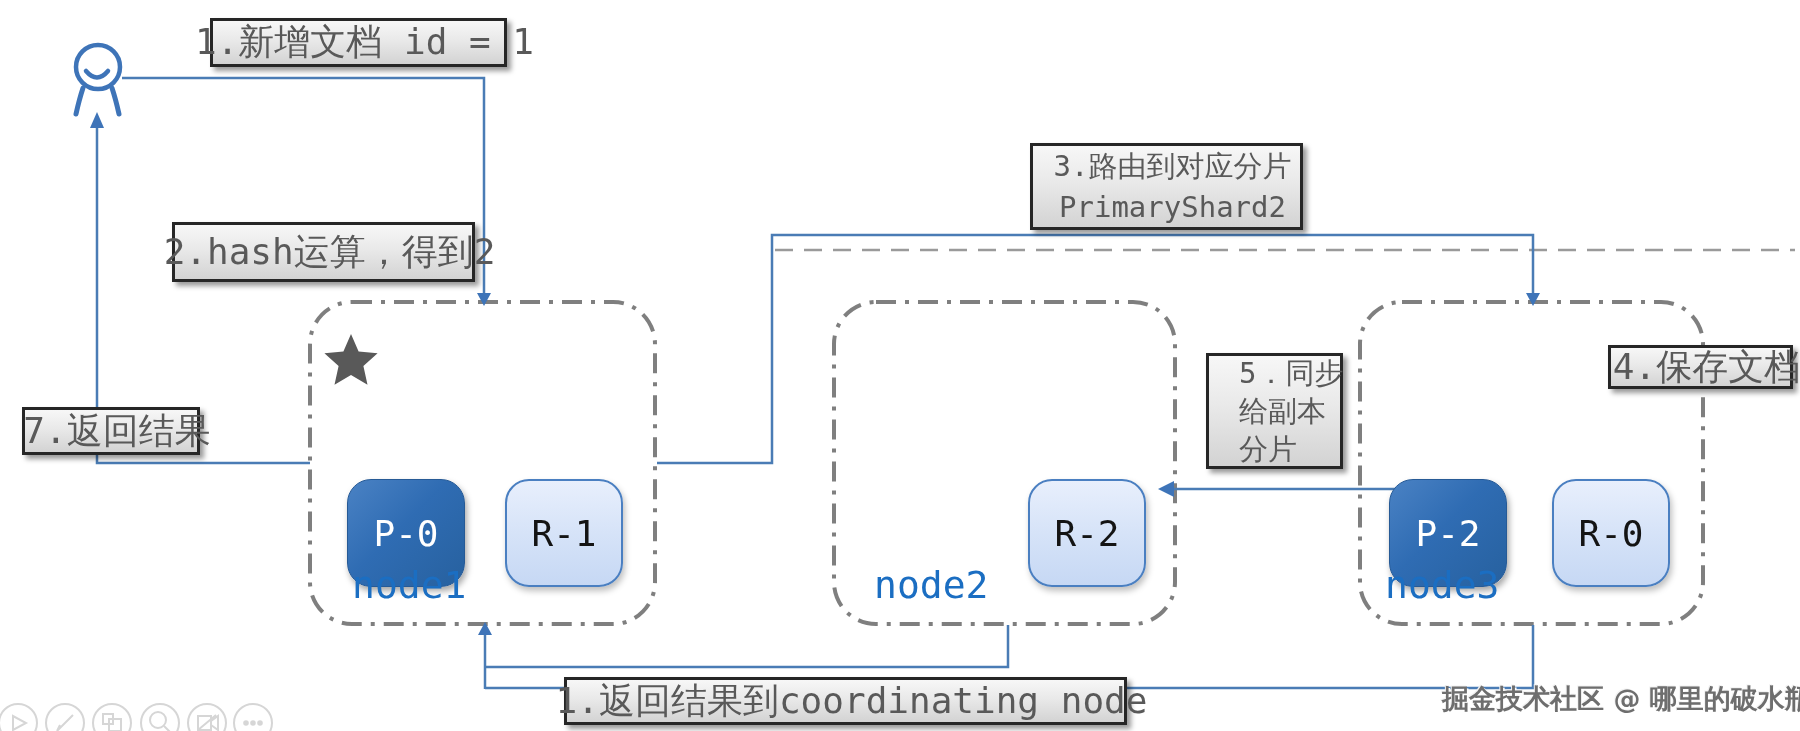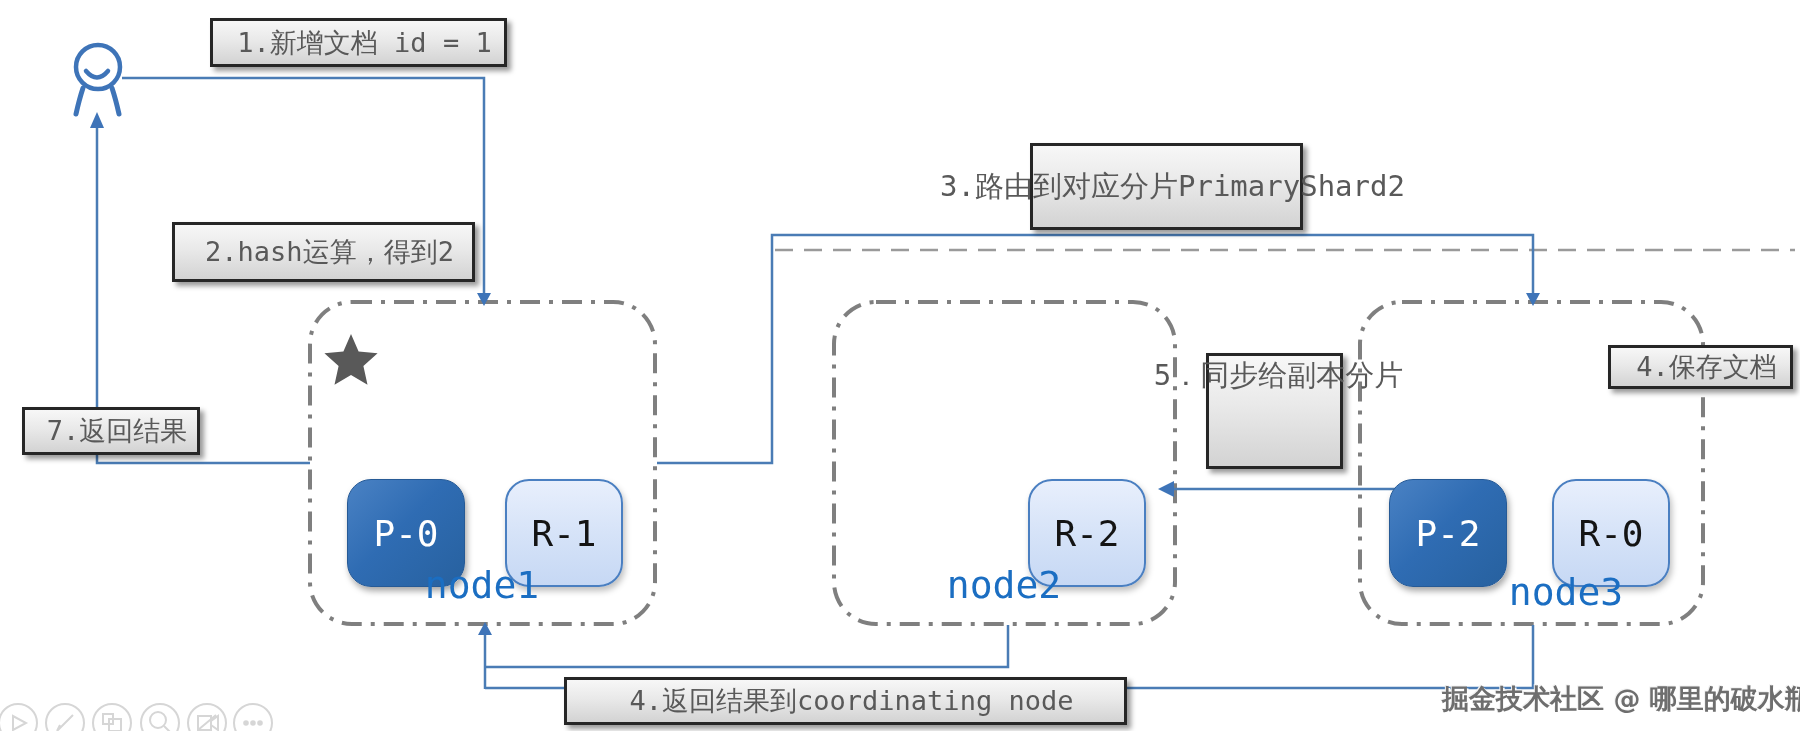--- a/index.html
+++ b/index.html
@@ -6,41 +6,41 @@
   .canvas{
     position:relative;width:1800px;height:731px;background:#ffffff;
     overflow:hidden;font-family:"DejaVu Sans Mono","DejaVu Sans","Liberation Sans",sans-serif;
   }
   .layer{position:absolute;left:0;top:0;width:1800px;height:731px;}
   .step-label{
     position:absolute;display:flex;align-items:center;justify-content:center;
     background:linear-gradient(180deg,#f7f7f7 0%,#e9e9e9 45%,#d3d3d3 100%);
     border:3px solid #262626;box-sizing:border-box;
     box-shadow:4px 4px 5px rgba(0,0,0,0.40);
-    color:#595959;font-size:27px;white-space:nowrap;z-index:5;padding-left:12px;
+    color:#595959;font-size:36px;white-space:nowrap;z-index:5;padding-left:12px;
   }
-  .step-label.multiline{justify-content:center;align-items:flex-start;
-    padding-left:8px;line-height:38px;font-size:29px;}
-  .step-label.centered2{flex-direction:row;align-items:center;line-height:41px;font-size:29px;padding-left:12px;}
+  .step-label.multiline{flex-direction:column;justify-content:center;align-items:flex-start;
+    padding-left:30px;line-height:38px;font-size:29px;}
+  .step-label.centered2{flex-direction:column;align-items:center;line-height:41px;font-size:29px;padding-left:12px;}
   .shard{
     position:absolute;width:118px;height:108px;border-radius:24px;box-sizing:border-box;
     display:flex;align-items:center;justify-content:center;font-size:36px;z-index:4;margin-top:44px;
   }
   .shard.primary{
     background:linear-gradient(135deg,#4a82c4 0%,#2f6cb3 45%,#27619f 100%);
     border:1px solid #265a96;color:#ffffff;
     box-shadow:2px 4px 6px rgba(0,0,0,0.35);
   }
   .shard.replica{
     background:linear-gradient(180deg,#e8effc 0%,#d6e3f8 50%,#c6d8f4 100%);
     border:2.5px solid #4a7fc1;color:#141414;
     box-shadow:2px 4px 6px rgba(0,0,0,0.25);
   }
   .node-label{
-    position:absolute;top:563px;width:260px;text-align:center;
+    position:absolute;top:563px;width:260px;text-align:left;
     color:#1b6ec2;font-size:38px;z-index:4;white-space:nowrap;
   }
   .watermark{
     position:absolute;left:1442px;top:681px;z-index:6;
     color:#6e6e6e;font-size:27px;font-weight:bold;white-space:nowrap;
     font-family:"DejaVu Sans","Liberation Sans",sans-serif;
     text-shadow:1.5px 1.5px 0 #ffffff,-1px -1px 0 #f2f2f2;
   }
 </style>
 </head>
@@ -125,31 +125,31 @@
   </div>
 
   <div class="step-label" style="left:1608px;top:345px;width:185px;height:44px;">4.保存文档</div>
 
   <div class="step-label multiline" style="left:1206px;top:353px;width:137px;height:116px;">
     <span>5．同步</span>
     <span>给副本</span>
     <span>分片</span>
   </div>
 
-  <div class="step-label" style="left:564px;top:677px;width:563px;height:48px;">4.返回结果到coordinating node</div>
+  <div class="step-label" style="left:564px;top:677px;width:563px;height:48px;">1.返回结果到coordinating node</div>
 
   <div class="step-label" style="left:22px;top:362px;width:178px;height:48px;margin-top:45px;">7.返回结果</div>
 
   <div class="shard primary" style="left:347px;top:435px;">P-0</div>
   <div class="shard replica" style="left:505px;top:435px;">R-1</div>
 
   <div class="shard replica" style="left:1028px;top:435px;">R-2</div>
 
   <div class="shard primary" style="left:1389px;top:435px;">P-2</div>
   <div class="shard replica" style="left:1552px;top:435px;">R-0</div>
 
   <div class="node-label" style="left:352px;">node1</div>
   <div class="node-label" style="left:874px;">node2</div>
-  <div class="node-label" style="left:1436px;margin-top:7px;">node3</div>
+  <div class="node-label" style="left:1385px;">node3</div>
 
   <div class="watermark">掘金技术社区 @ 哪里的破水瓶</div>
 
 </div>
 
 </body></html>

